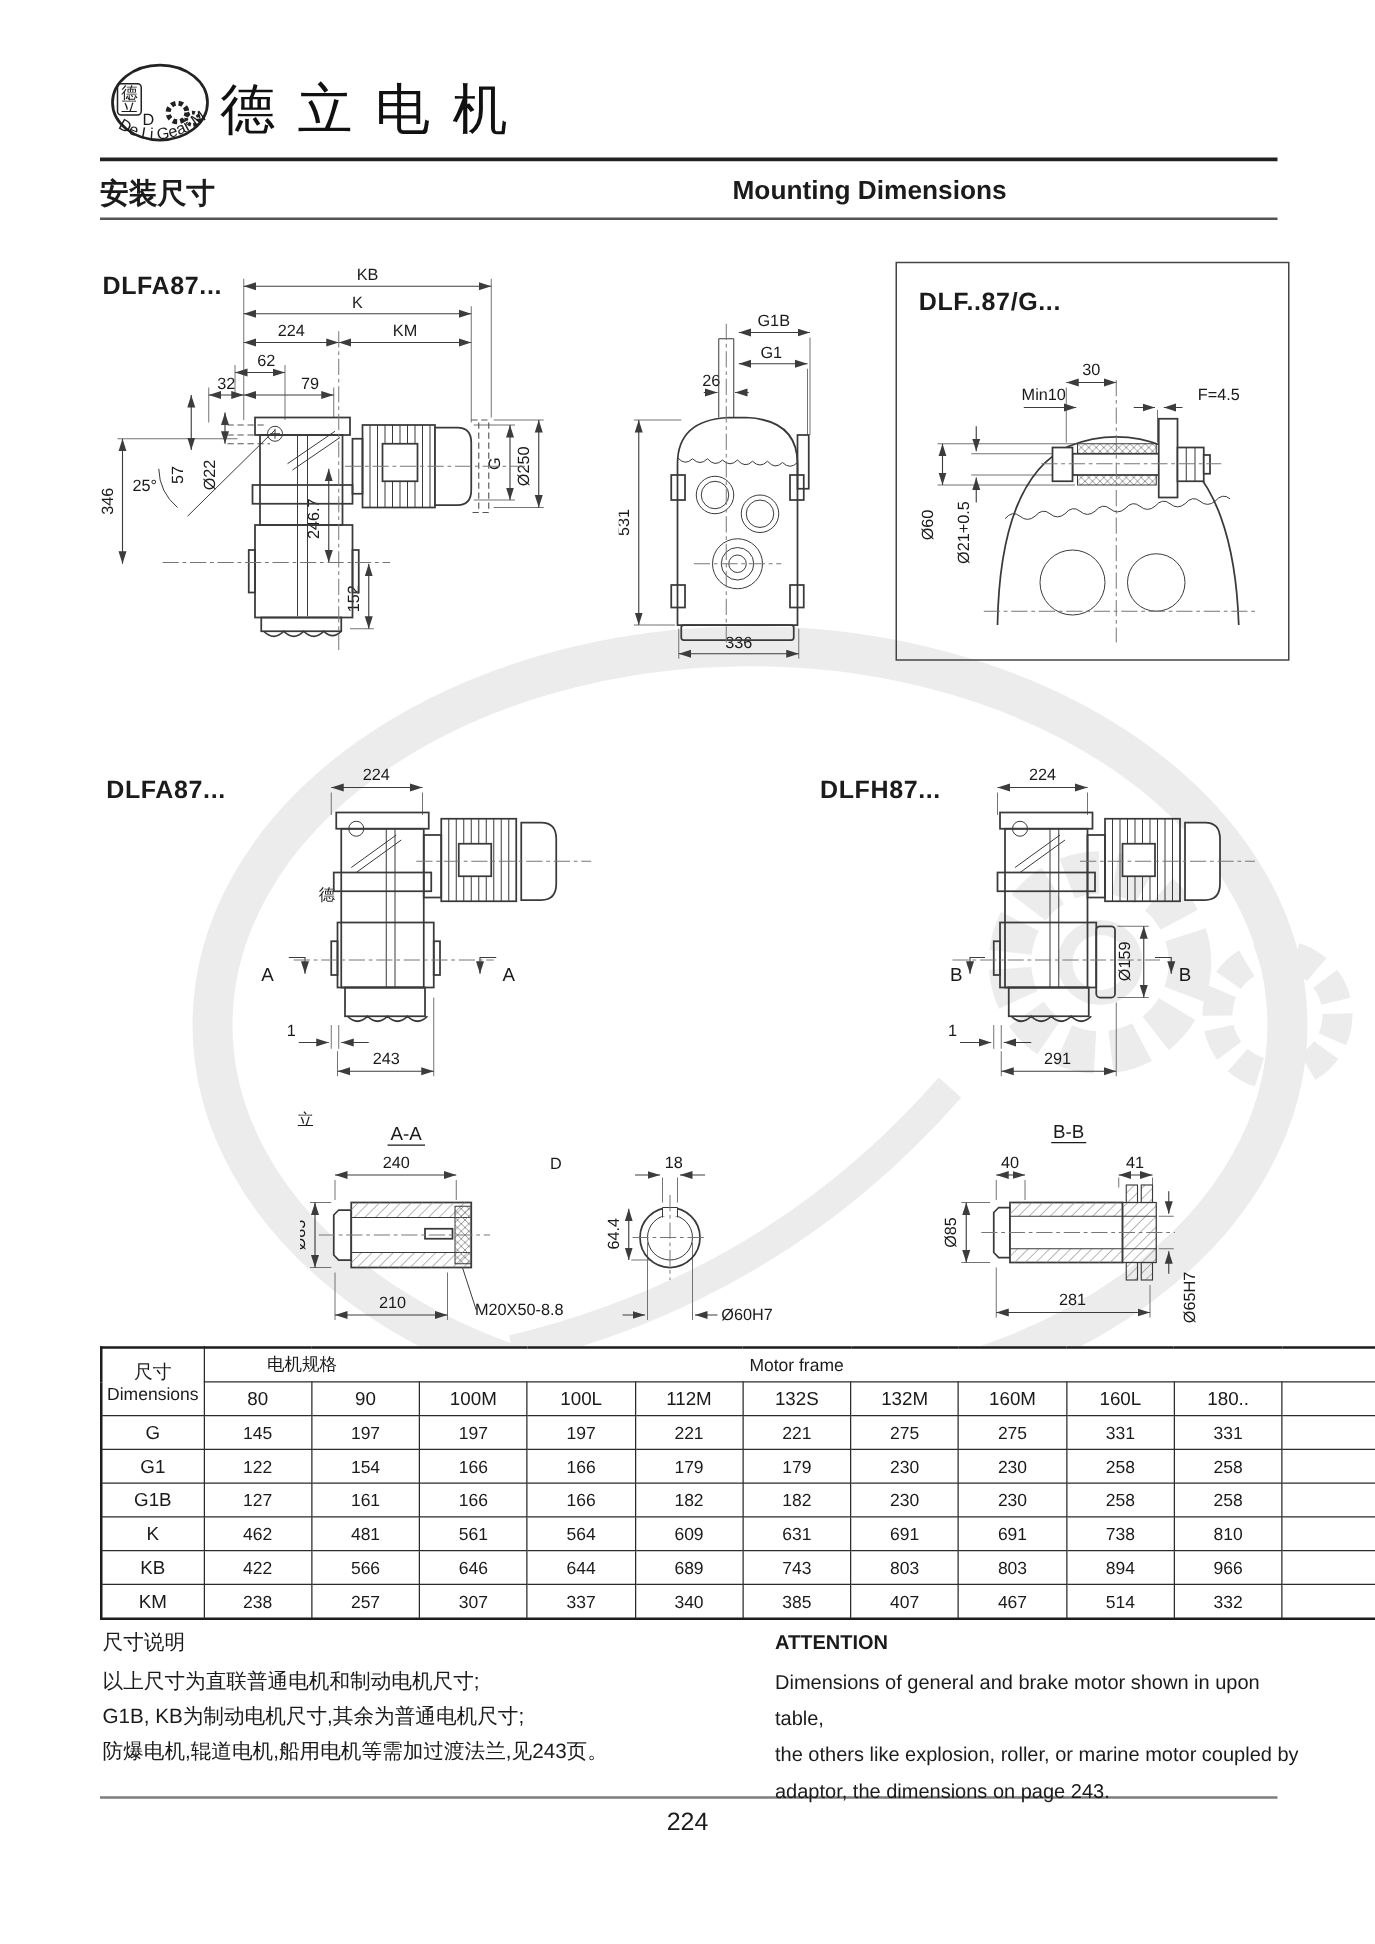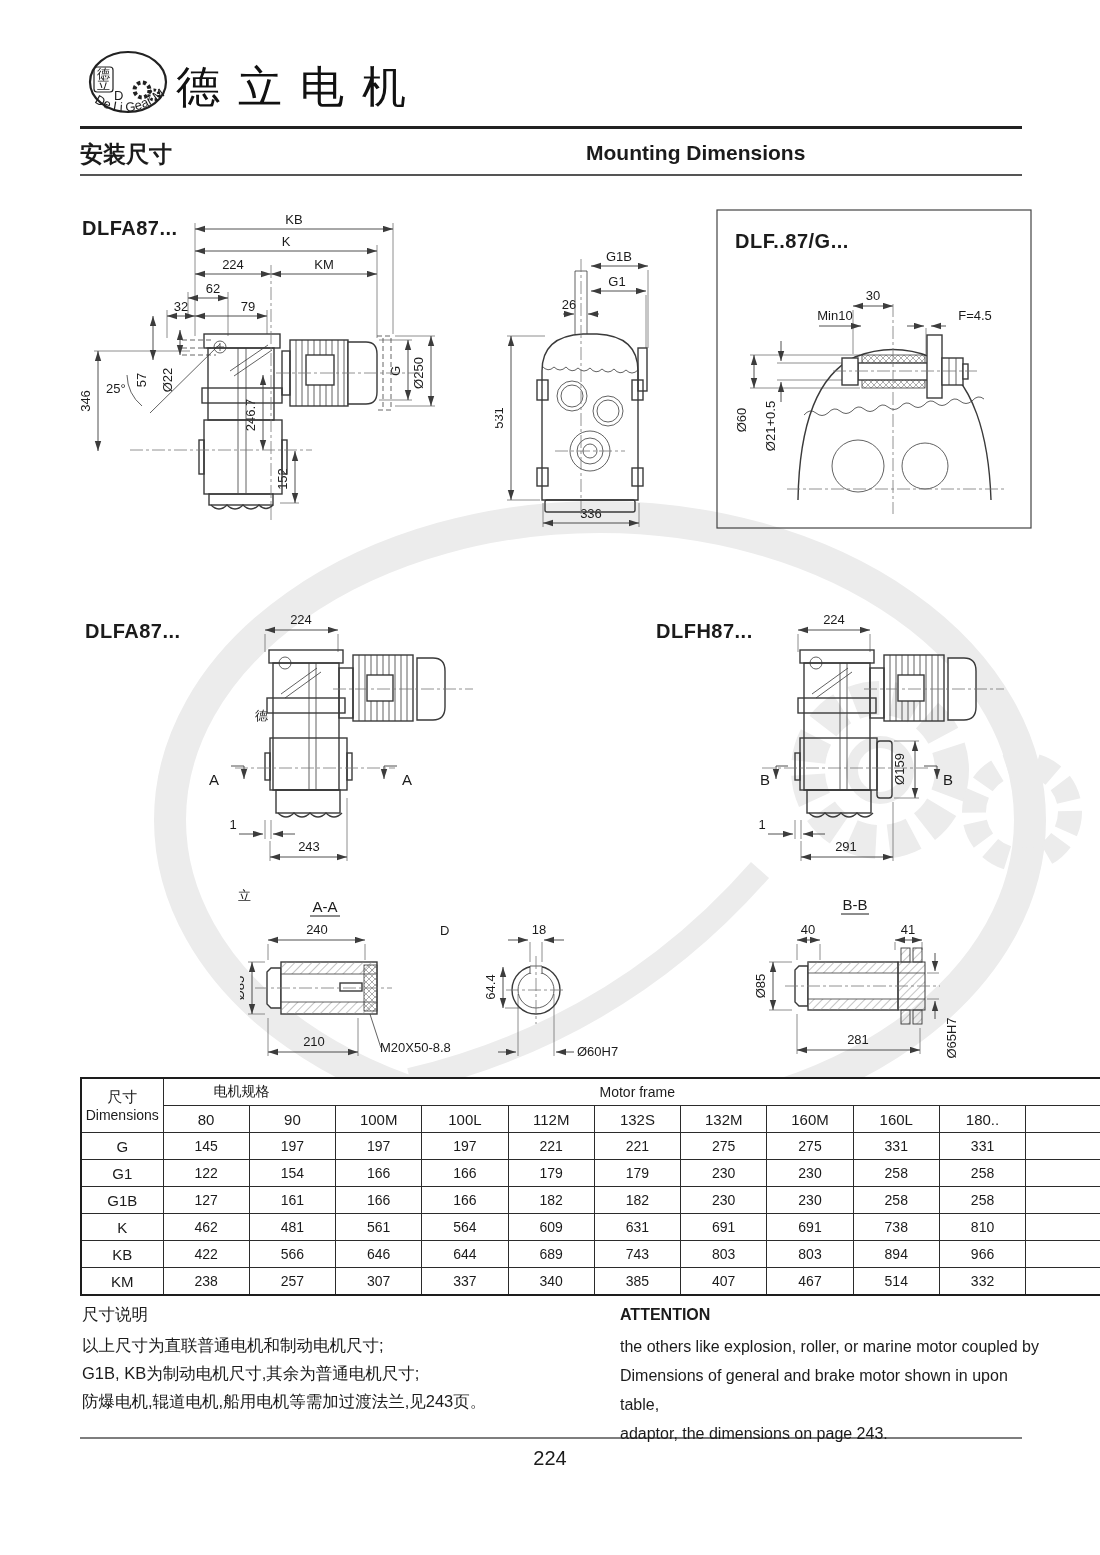--- a/index.html
+++ b/index.html
@@ -597,21 +597,21 @@
   </table>
 
   <div class="abs fg notes-zh" style="left:82px;top:1300px;width:520px">
     <div class="nt">尺寸说明</div>
     <div>以上尺寸为直联普通电机和制动电机尺寸;</div>
     <div>G1B, KB为制动电机尺寸,其余为普通电机尺寸;</div>
     <div>防爆电机,辊道电机,船用电机等需加过渡法兰,见243页。</div>
   </div>
   <div class="abs fg notes-en" style="left:620px;top:1300px;width:430px">
     <div class="nt">ATTENTION</div>
+    <div>Dimensions of general and brake motor shown in upon table,</div>
     <div>the others like explosion, roller, or marine motor coupled by</div>
-    <div>Dimensions of general and brake motor shown in upon table,</div>
     <div>adaptor, the dimensions on page 243.</div>
   </div>
 
   <div class="rule" style="top:1437px;height:2px;background:#7e7e7e"></div>
   <div class="pagenum">224</div>
 
 </div>
 
 </body></html>

